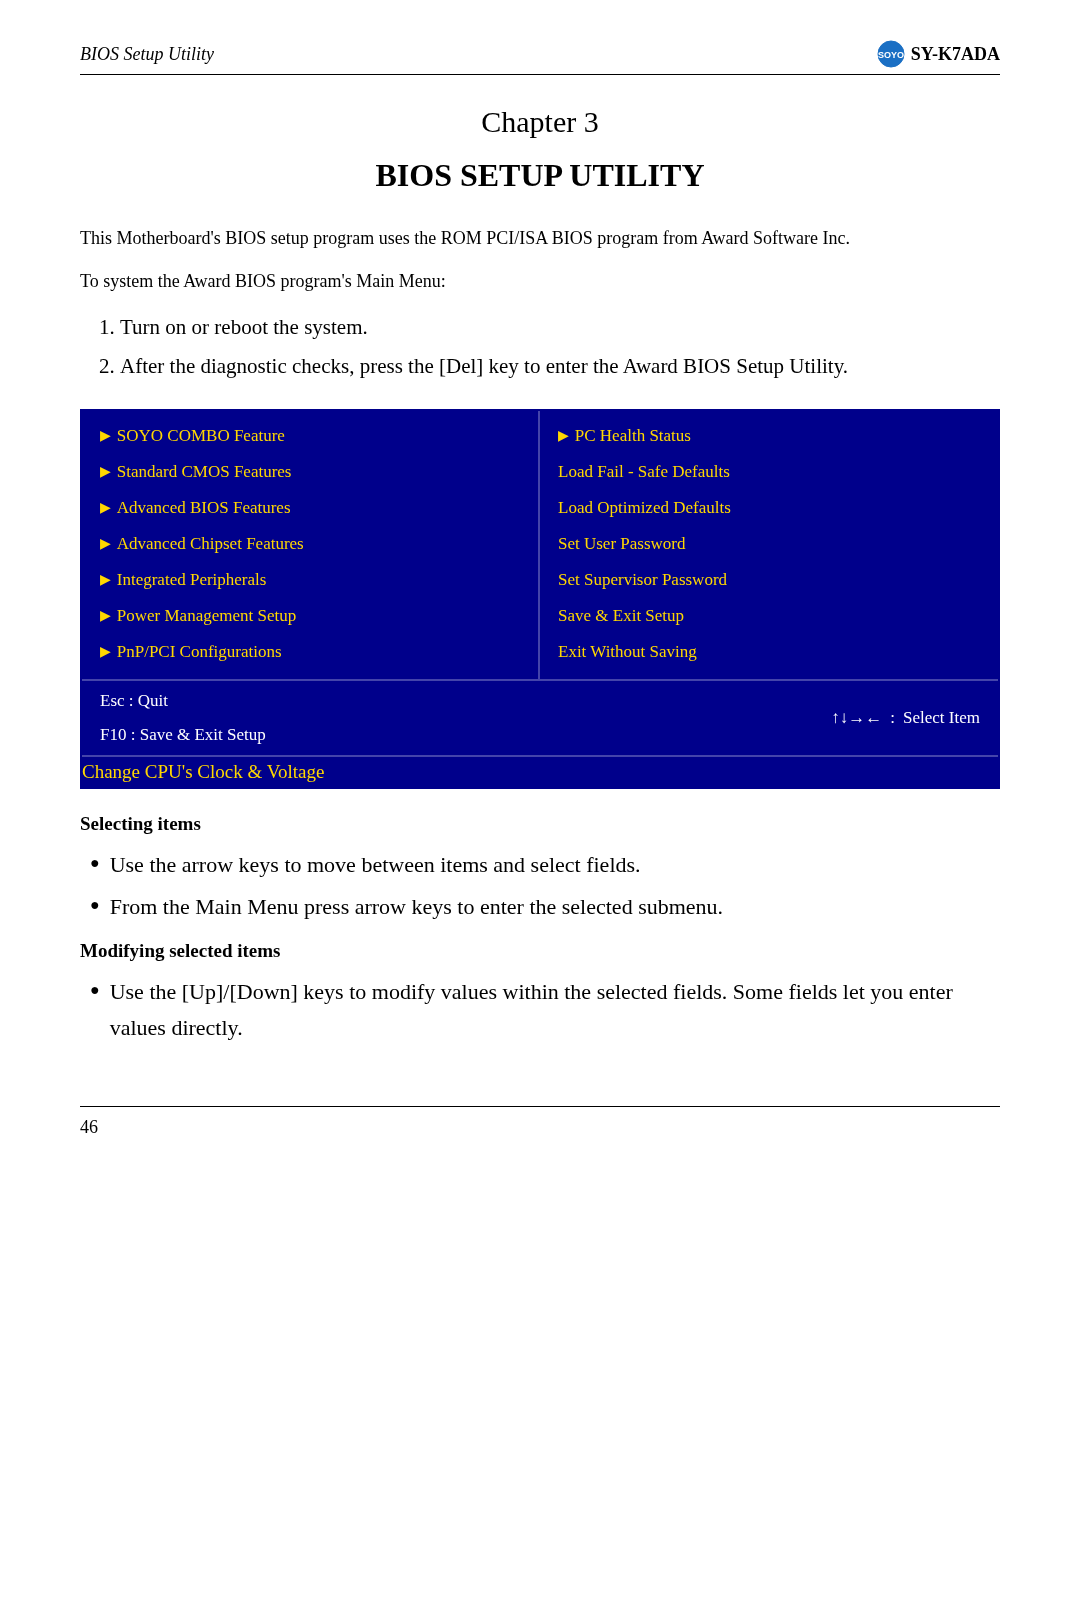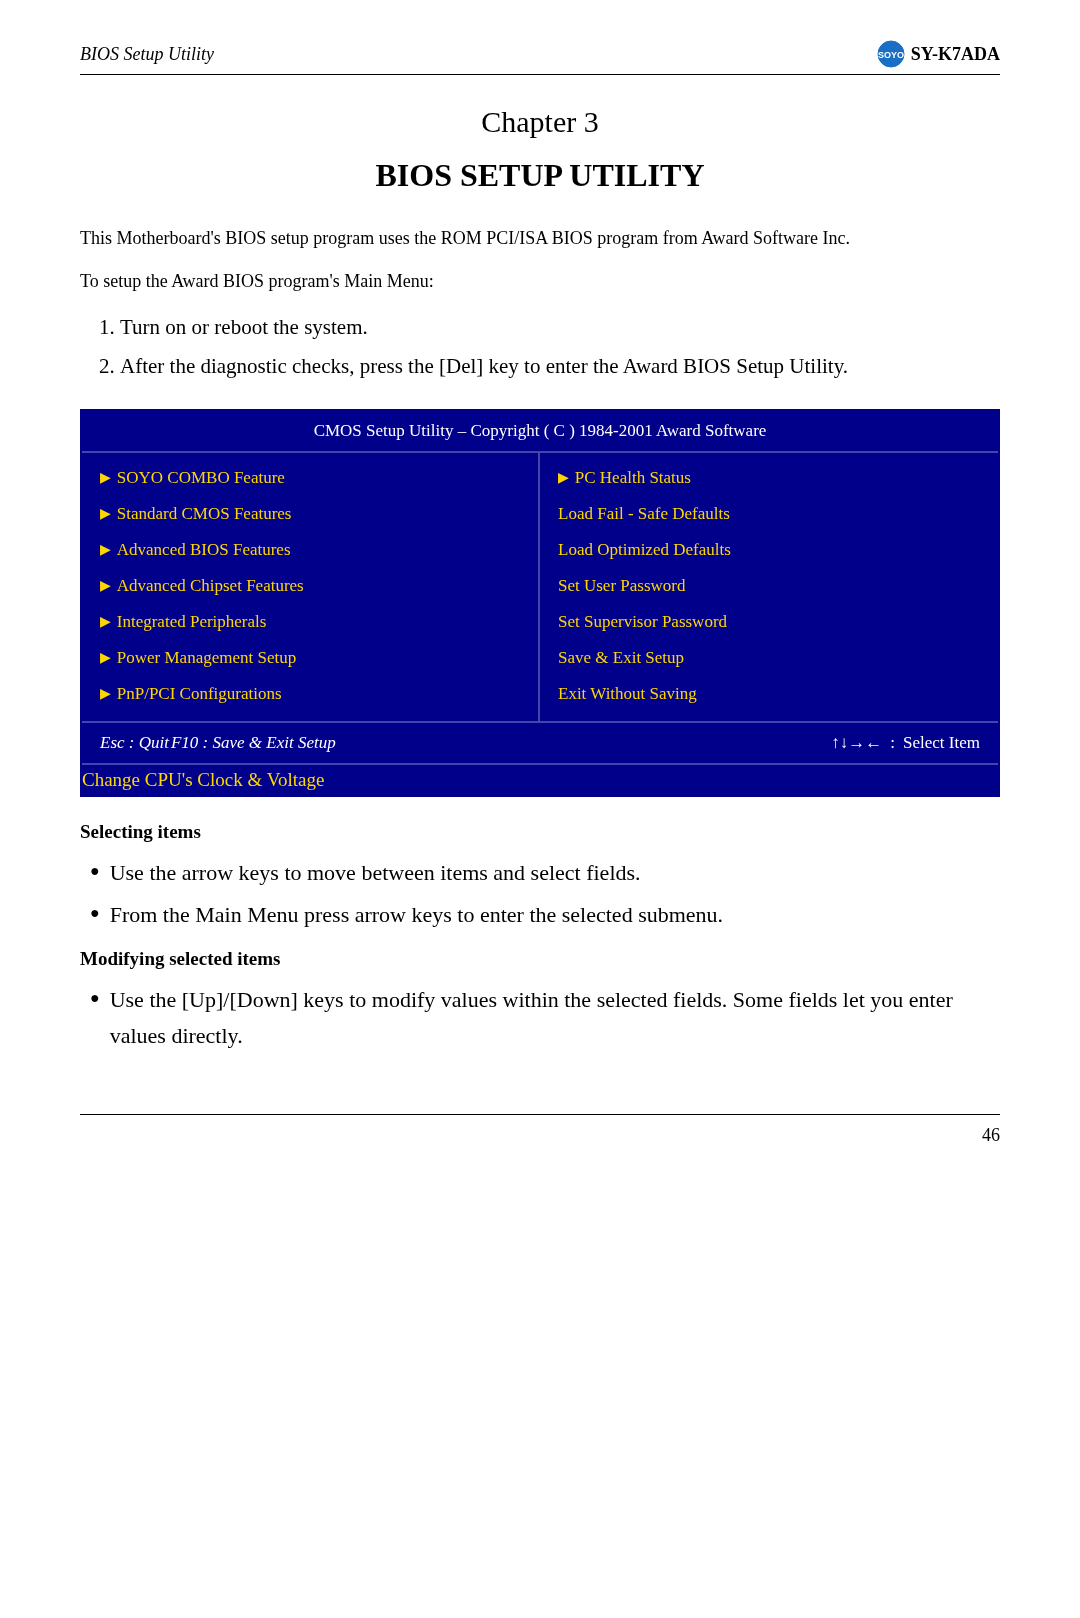--- a/index.html
+++ b/index.html
@@ -101,23 +101,22 @@
       border-top: 2px solid #4444aa;
       display: flex;
       justify-content: space-between;
       align-items: center;
       padding: 10px 18px;
       color: #fff;
       font-size: 17px;
     }
     .bios-footer-left {
       display: flex;
-      flex-direction: row;
-      gap: 2px;
-      font-style: italic;
+      flex-direction: column;
+      gap: 14px;
     }
     .bios-footer-right {
       display: flex;
       align-items: center;
       gap: 8px;
       font-size: 17px;
     }
     .bios-bottom-bar {
       background: #00008B;
       border-top: 2px solid #4444aa;
@@ -147,21 +146,21 @@
       margin-bottom: 6px;
     }
     .bullet-list li::before {
       content: "●";
       font-size: 16px;
       margin-top: 3px;
       flex-shrink: 0;
     }
     .page-footer {
       border-top: 1px solid #000;
-      text-align: right;
+      text-align: left;
       padding-top: 10px;
       font-size: 18px;
       margin-top: 60px;
     }
   </style>
 </head>
 <body>
 
 <div class="header">
   <span class="header-title">BIOS Setup Utility</span>
@@ -172,29 +171,28 @@
     </svg>
     <span>SY-K7ADA</span>
   </div>
 </div>
 
 <div class="chapter-title">Chapter 3</div>
 
 <div class="section-title">BIOS SETUP UTILITY</div>
 
 <p class="intro-text">This Motherboard's BIOS setup program uses the ROM PCI/ISA BIOS program from Award Software Inc.</p>
-<p class="intro-text">To setup the Award BIOS program's Main Menu:</p>
+<p class="intro-text">To system the Award BIOS program's Main Menu:</p>
 
 <ol class="steps-list">
   <li>Turn on or reboot the system.</li>
   <li>After the diagnostic checks, press the [Del] key to enter the Award BIOS Setup Utility.</li>
 </ol>
 
 <div class="bios-table-wrapper">
-  <div class="bios-table-header">CMOS Setup Utility – Copyright ( C ) 1984-2001  Award Software</div>
   <div class="bios-table-body">
 
     <div class="bios-col bios-col-left">
       <div class="bios-item">
         <span class="bios-item-arrow">▶</span>
         <span>SOYO COMBO Feature</span>
       </div>
       <div class="bios-item">
         <span class="bios-item-arrow">▶</span>
         <span>Standard CMOS Features</span>

